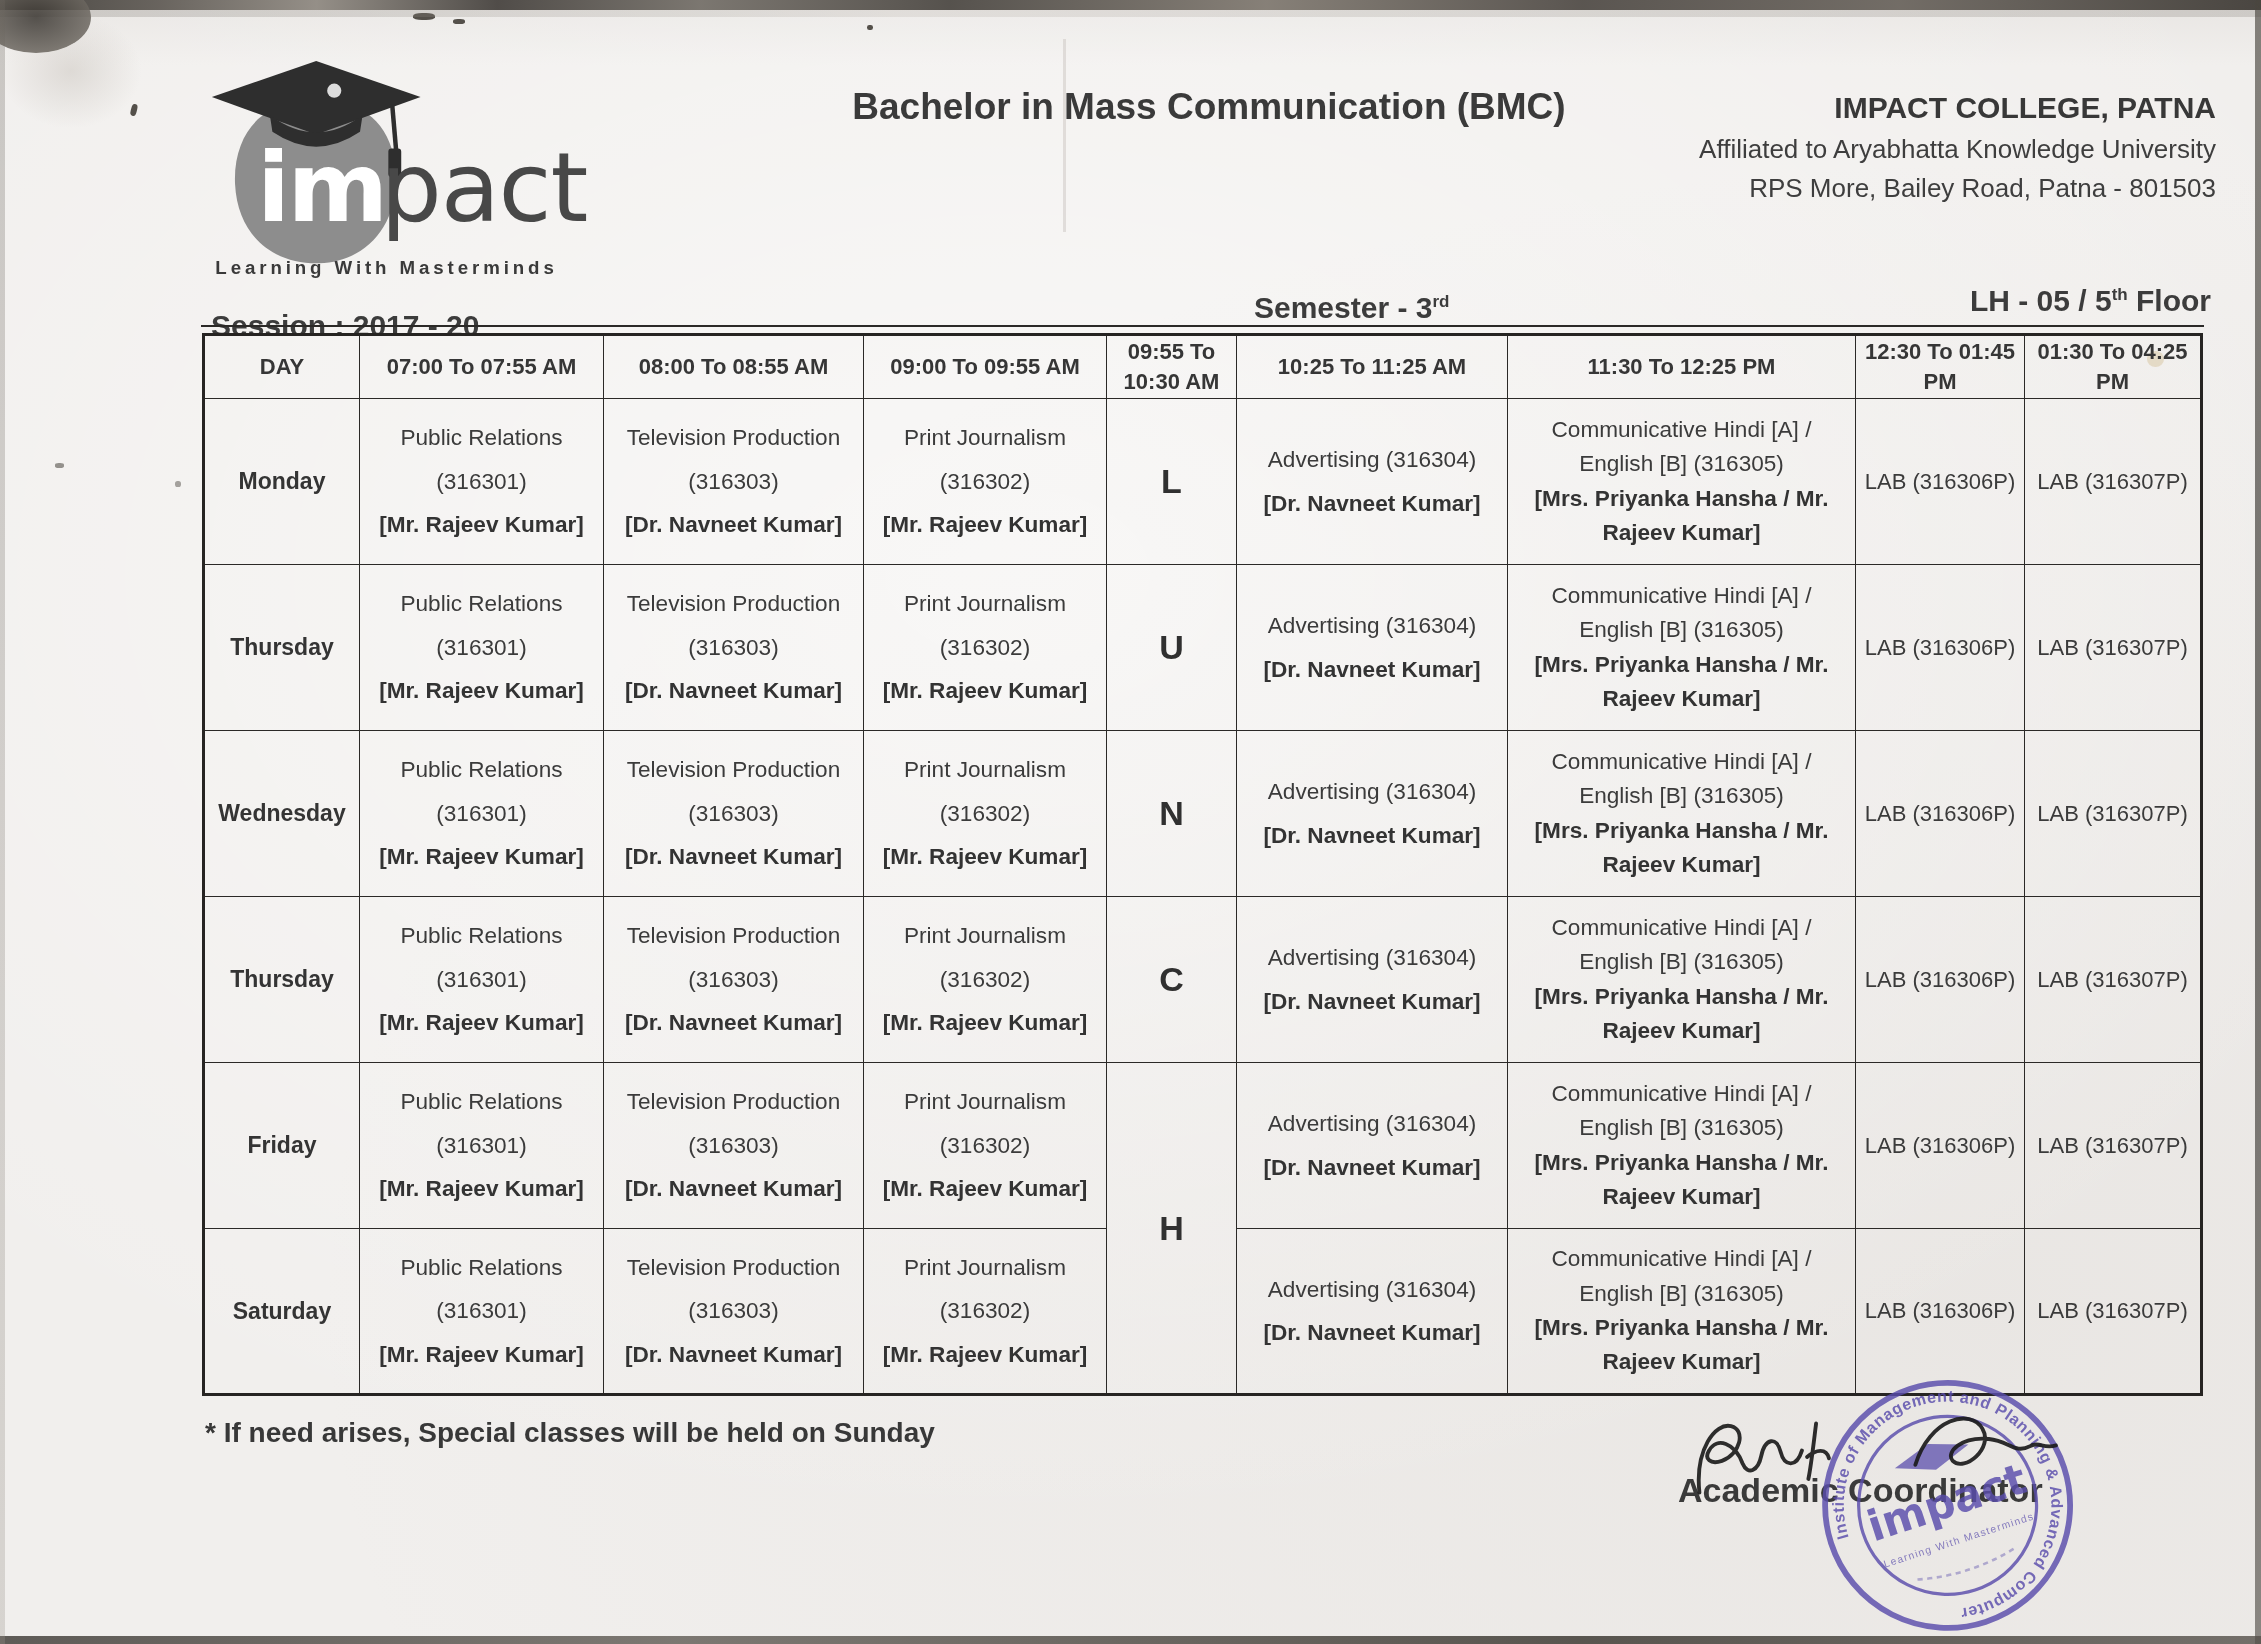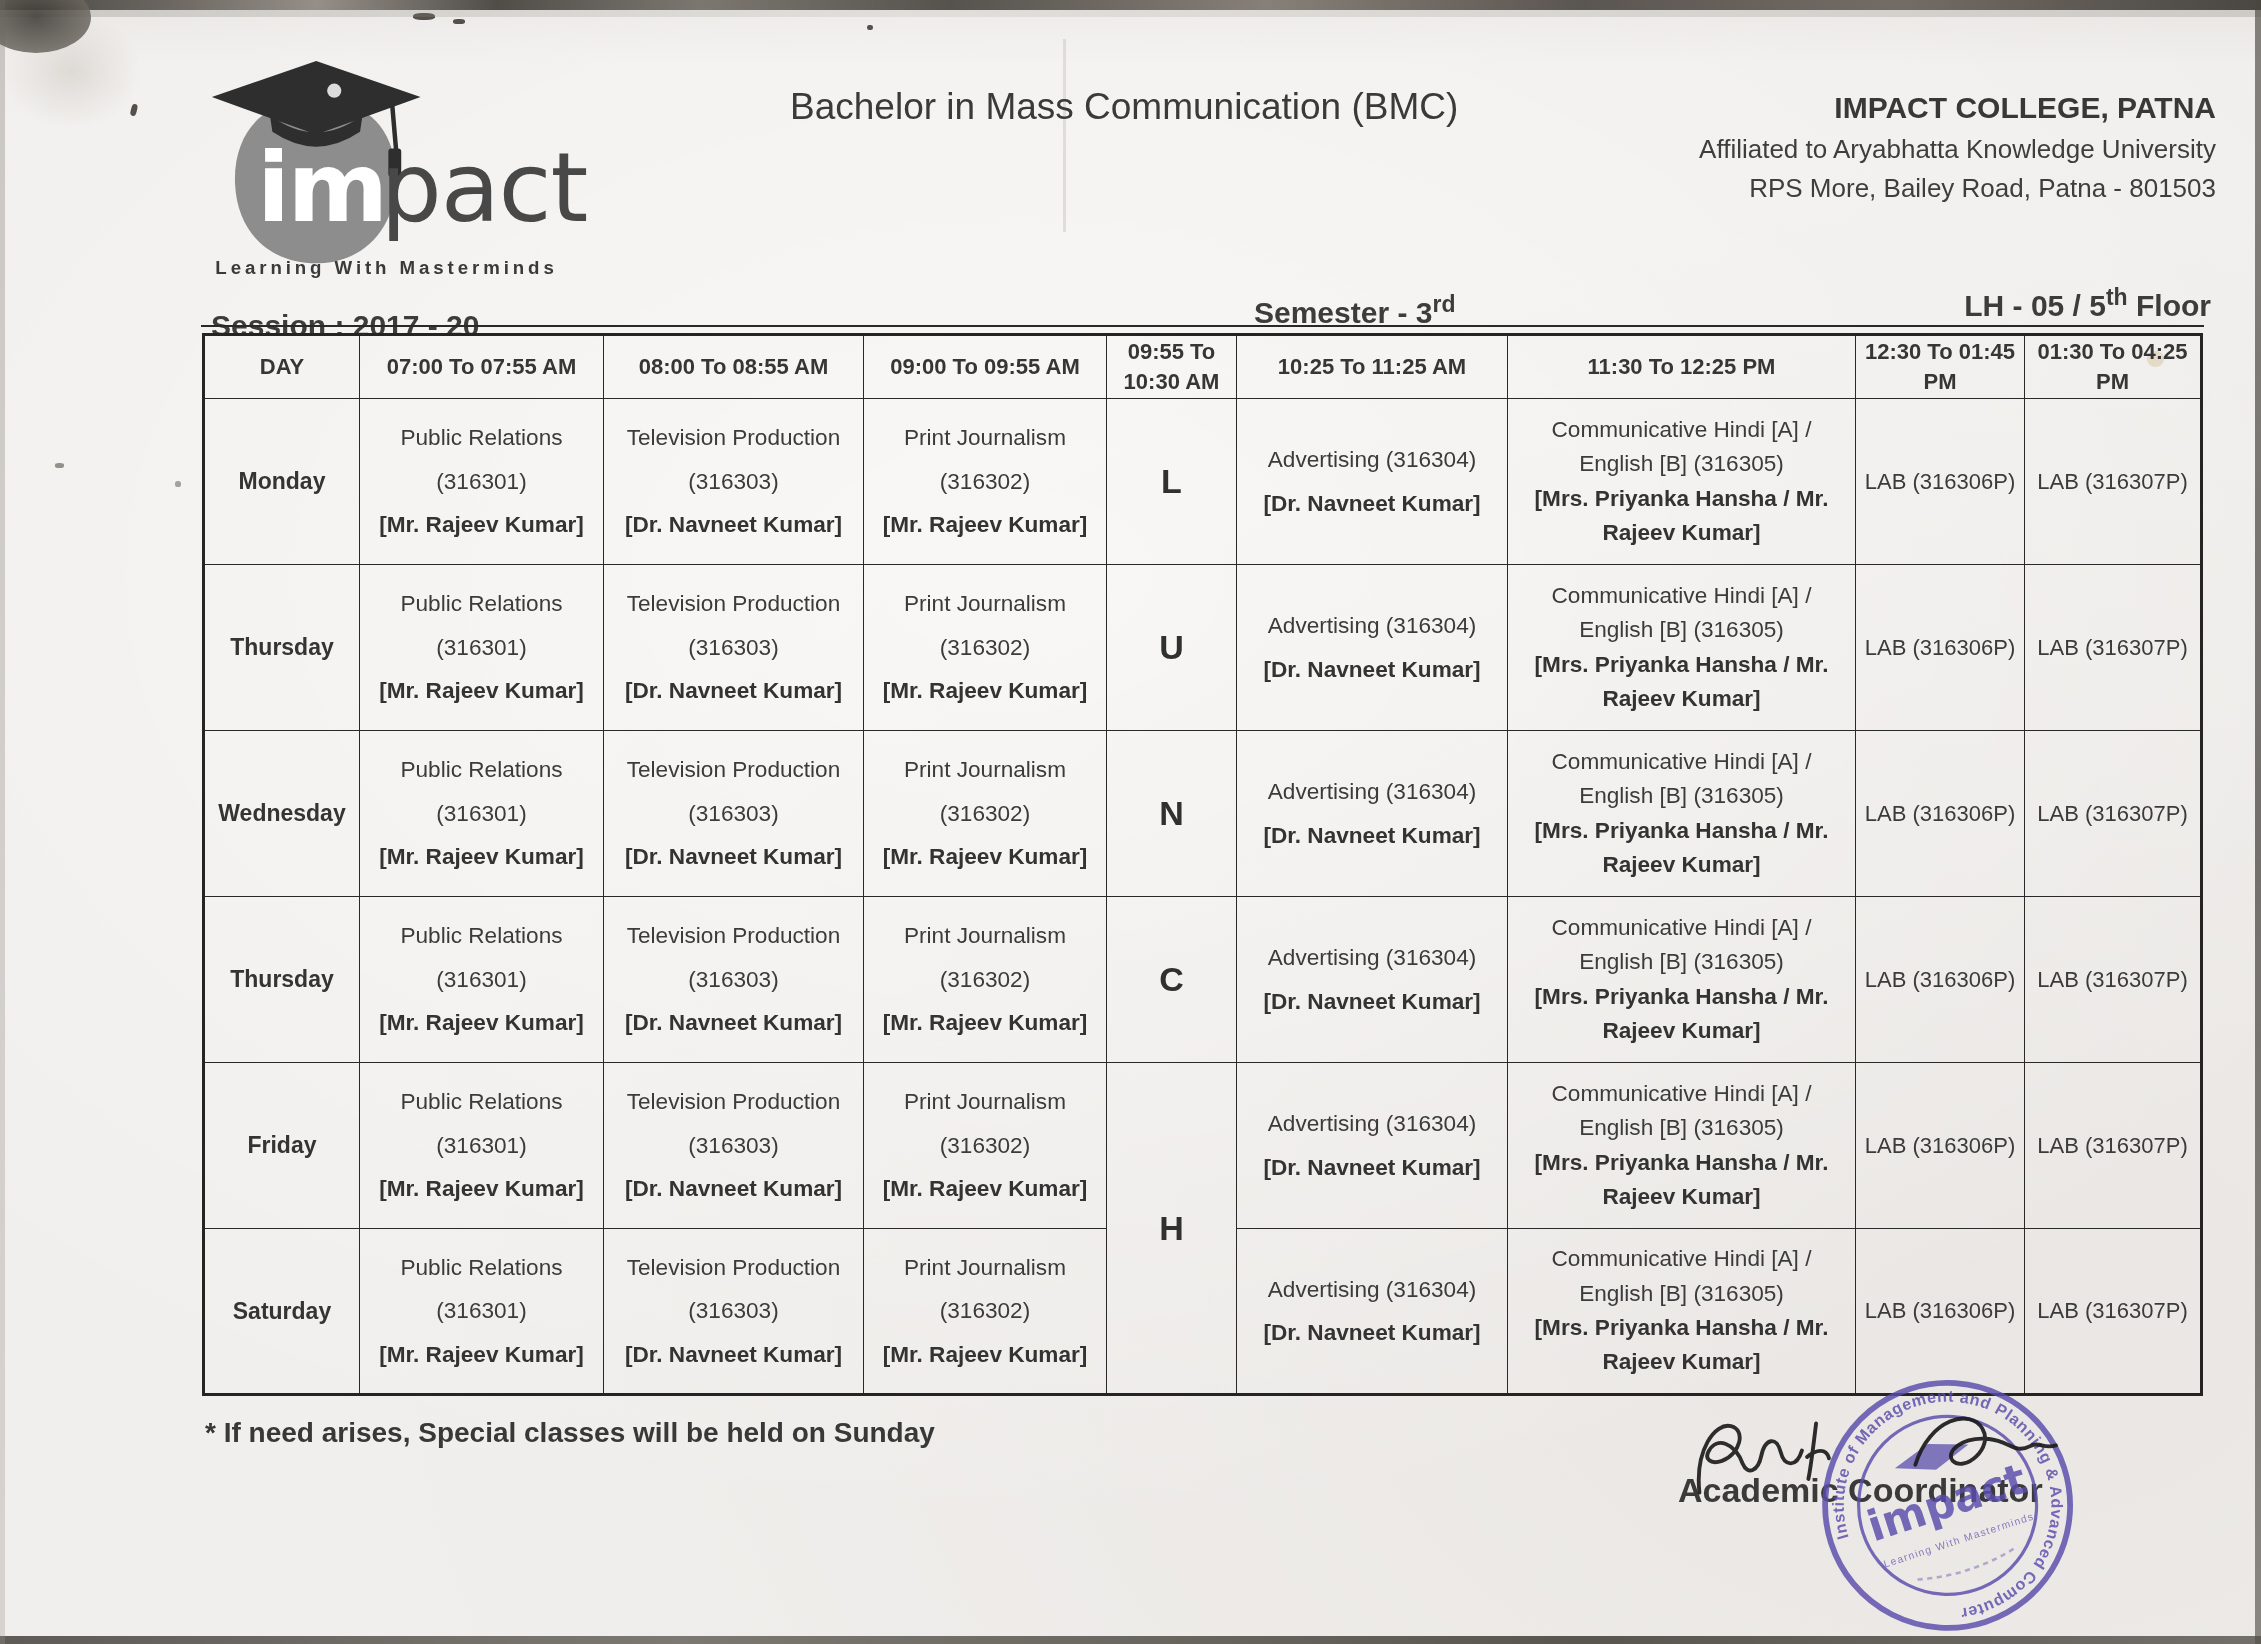--- a/index.html
+++ b/index.html
@@ -31,30 +31,30 @@
   .edge-left{position:absolute;top:0;left:0;width:4.5px;height:1644px;opacity:.3;
     background:linear-gradient(180deg,#6b665f,#9a948c);}
   .speck{position:absolute;background:#54504a;border-radius:40%;}
   .crease{position:absolute;top:39px;left:1063px;width:2.6px;height:193px;background:#cdc8c4;opacity:.55;}
   .stain-yellow{position:absolute;top:351px;left:2147px;width:17px;height:15.5px;border-radius:50%;
     background:#d9c9a6;opacity:.55;}
   
   .logo{position:absolute;left:187px;top:52px;width:413px;height:219px;}
   .tagline-abs{position:absolute;left:193px;top:257px;width:387px;text-align:center;
     font-size:18.7px;letter-spacing:3.9px;font-weight:bold;color:#3a3a3a;}
-  .title-block{position:absolute;left:790px;top:76px;width:838px;text-align:left;
-    font-size:37px;font-weight:normal;line-height:1.66;color:#3a3a3a;}
+  .title-block{position:absolute;left:790px;top:76px;width:838px;text-align:center;
+    font-size:37px;font-weight:bold;line-height:1.66;color:#3a3a3a;}
   .college-block{position:absolute;right:45px;top:85px;width:632px;text-align:right;line-height:1.5;}
   .college-name{font-size:30px;font-weight:bold;color:#383838;}
   .college-line{font-size:26px;color:#3e3e3e;}
   
   .meta-session{position:absolute;left:211px;top:285px;font-size:30px;font-weight:bold;margin-top:24px;}
   .meta-semester{position:absolute;left:1254px;top:291px;font-size:30px;font-weight:bold;}
   .meta-location{position:absolute;right:50px;top:284px;font-size:30px;font-weight:bold;text-align:right;}
-  sup{font-size:23px;}
+  sup{font-size:17px;}
   
   .table-topline{position:absolute;left:201px;top:325px;width:2003px;height:1.9px;background:#2b2927;}
   table.sched{position:absolute;left:202px;top:333px;width:1999px;border-collapse:collapse;table-layout:fixed;
     border:3.9px solid #262422;}
   .sched th,.sched td{border:1.9px solid #2b2927;text-align:center;vertical-align:middle;padding:0 5.2px;
     overflow:hidden;}
   .sched thead tr{height:64px;}
   .sched tbody tr{height:166px;}
   .sched th{font-size:22px;font-weight:bold;line-height:1.35;color:#363636;}
   td.day{font-size:23px;font-weight:bold;color:#343434;}

